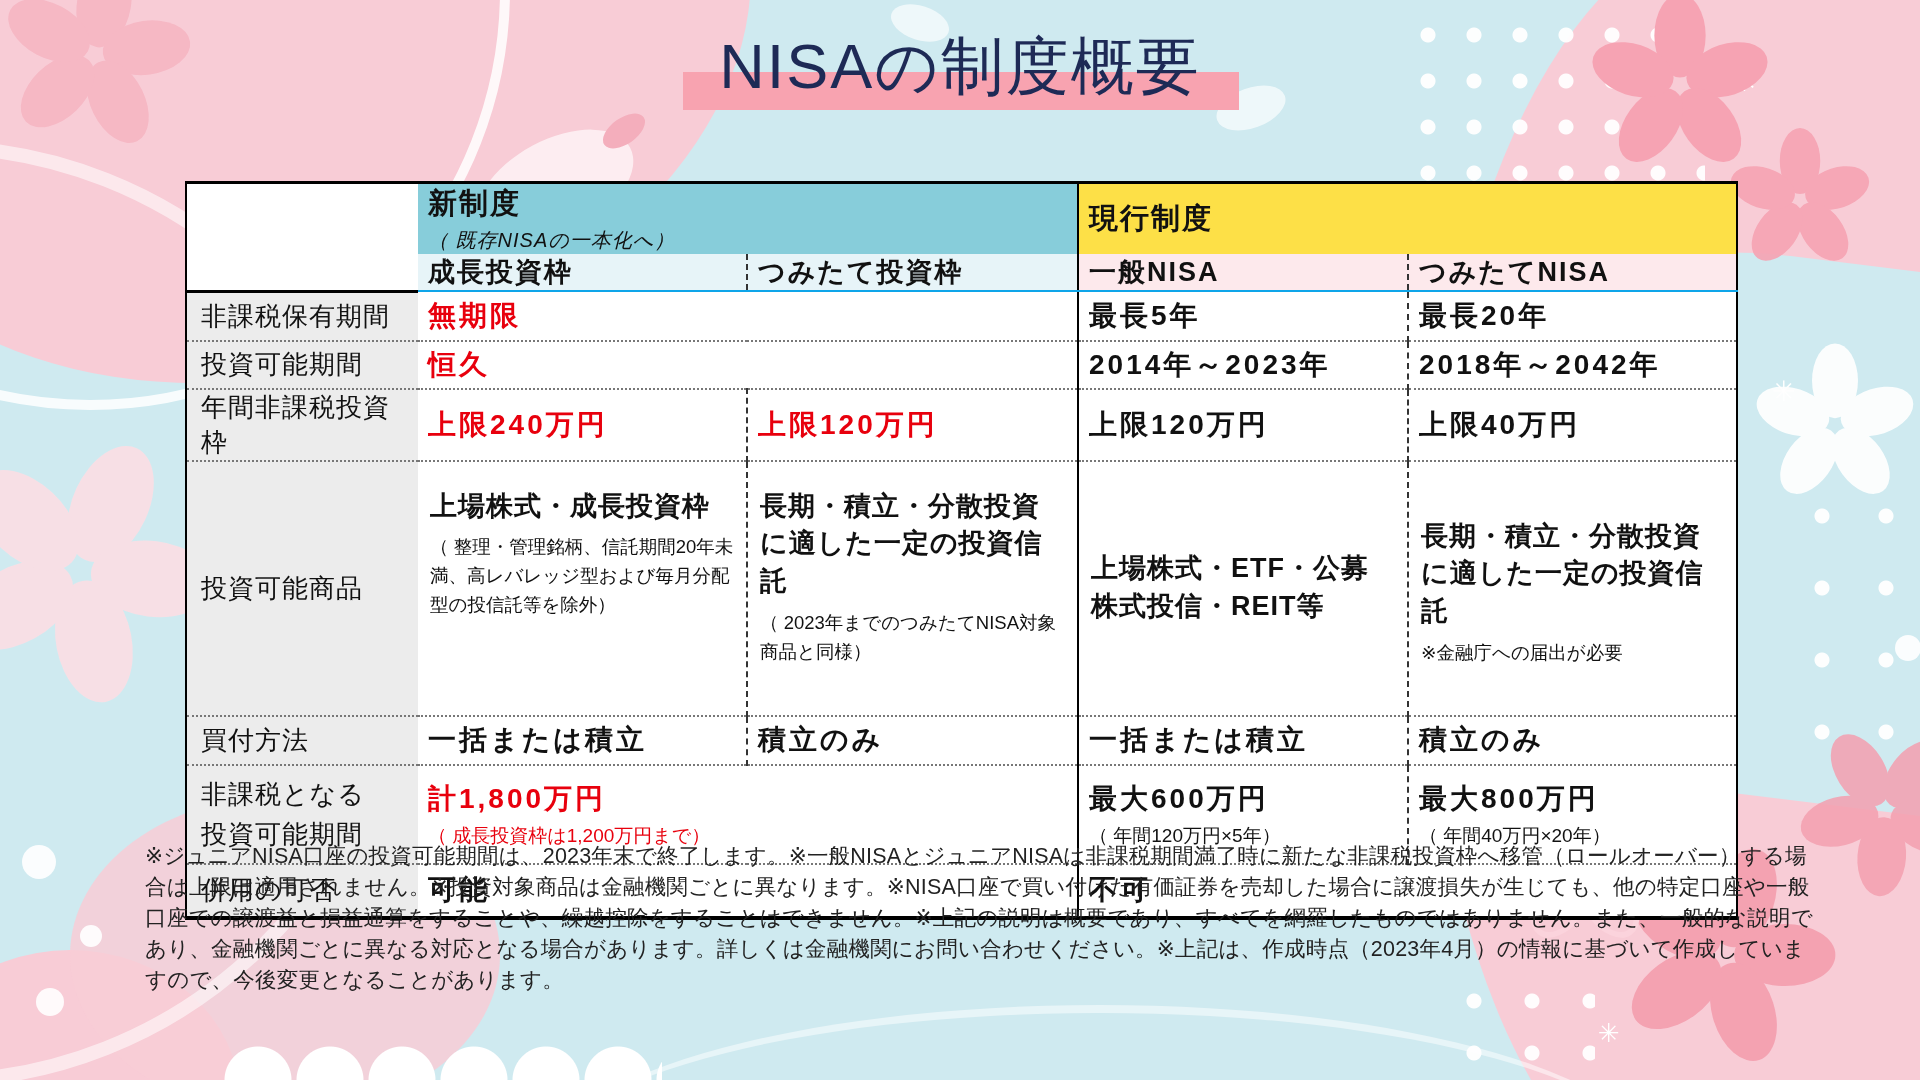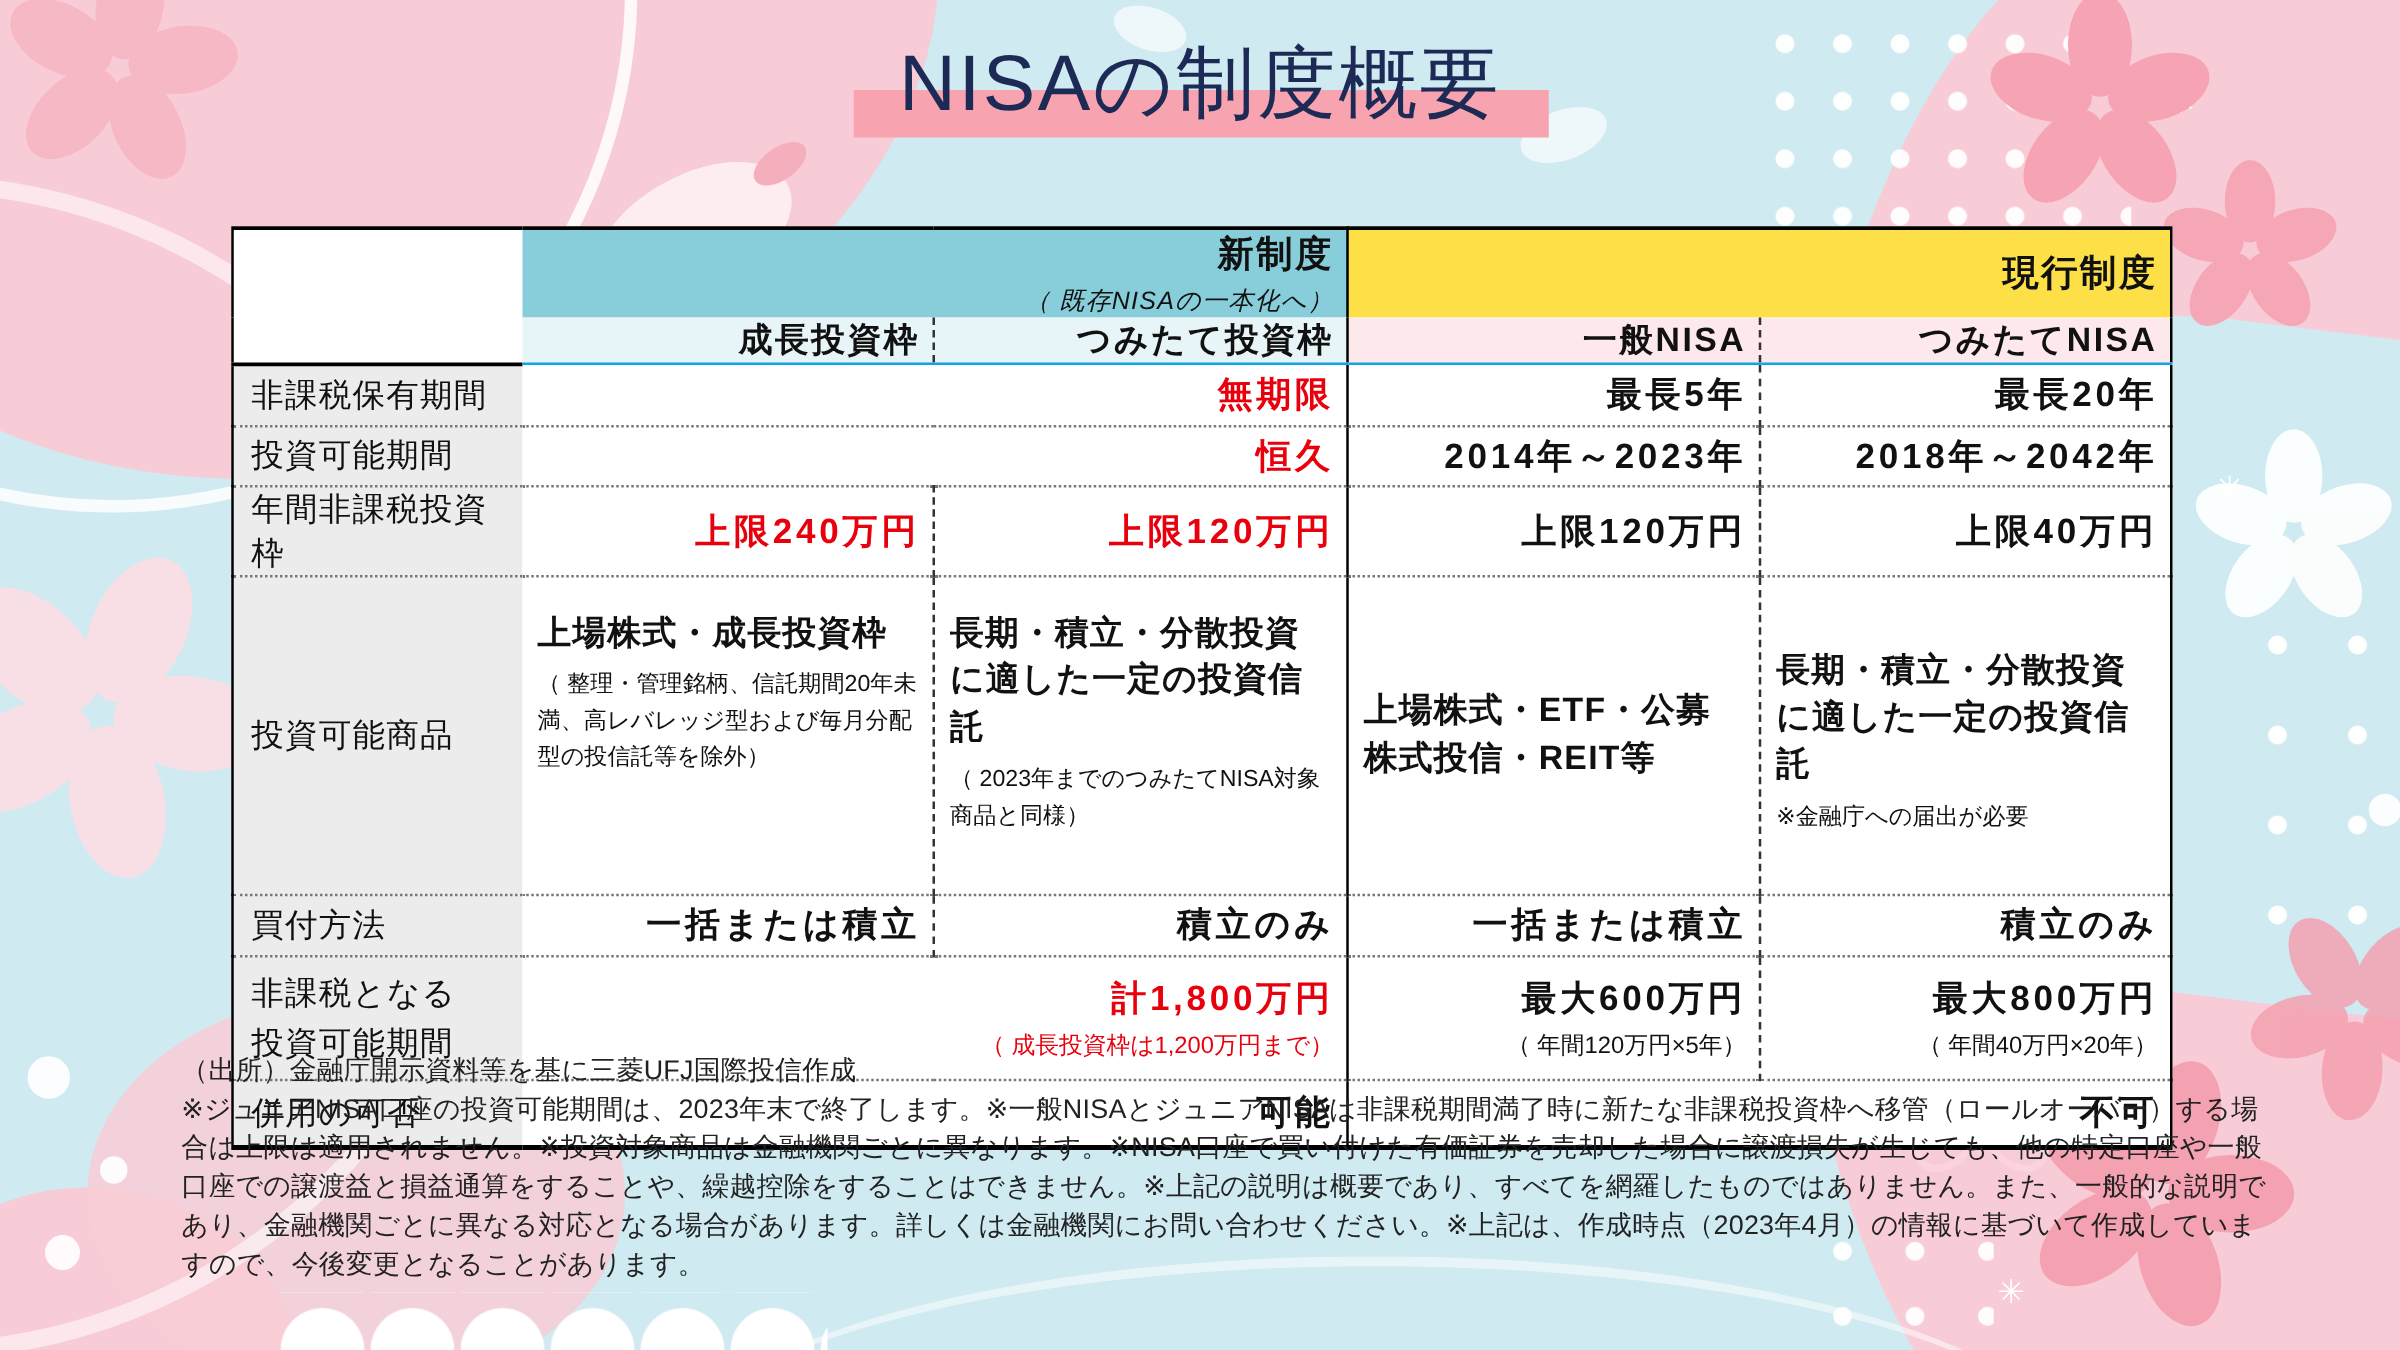--- a/index.html
+++ b/index.html
@@ -32,21 +32,21 @@
   .flower{position:absolute;}
   
   .title-wrap{position:absolute;left:0;top:24px;width:1920px;height:100px;z-index:2;}
   .title-highlight{position:absolute;left:683px;top:48px;width:556px;height:38px;background:#f8a3b0;}
   .title-text{position:absolute;left:0;top:0;width:100%;text-align:center;
     font-size:63px;letter-spacing:2px;color:#1e2a56;font-weight:400;}
   
   .nisa-table{position:absolute;left:185px;top:181px;z-index:2;border-collapse:collapse;table-layout:fixed;
     border-left:2px solid #000;border-right:2px solid #000;border-top:3px solid #000;border-bottom:4px solid #000;
     background:#fff;}
-  .nisa-table td{padding:0 10px;vertical-align:middle;text-align:right;}
+  .nisa-table td{padding:0 10px;vertical-align:middle;text-align:left;}
   .corner{background:#fff;border-bottom:3px solid #000;}
   .g-new{background:#87cdda;}
   .g-cur{background:#fde047;font-family:Liberation Serif, serif;}
   .g-title{font-size:29px;font-weight:bold;letter-spacing:2px;}
   .g-sub{font-size:20px;margin-top:3px;letter-spacing:1px;font-style:italic;}
   .sub-new{background:#e7f4f8;}
   .sub-cur{background:#fde9ec;}
   tr.h1 td{height:64px;}
   tr.h2 td{height:34px;font-size:27px;font-weight:bold;border-bottom:2px solid #0ea5e9;letter-spacing:2px;}
   tr.r td{border-top:2px dotted #777;}
@@ -278,15 +278,14 @@
 
   <tr class="r r7">
     <td class="lbl">併用の可否</td>
     <td class="val" colspan="2">可能</td>
     <td class="val solid-l" colspan="2">不可</td>
   </tr>
 </tbody>
   </table>
 
 <div class="footer">
-  <div>（出所）金融庁開示資料等を基に三菱UFJ国際投信作成</div>
   <div>※ジュニアNISA口座の投資可能期間は、2023年末で終了します。※一般NISAとジュニアNISAは非課税期間満了時に新たな非課税投資枠へ移管（ロールオーバー）する場合は上限は適用されません。※投資対象商品は金融機関ごとに異なります。※NISA口座で買い付けた有価証券を売却した場合に譲渡損失が生じても、他の特定口座や一般口座での譲渡益と損益通算をすることや、繰越控除をすることはできません。※上記の説明は概要であり、すべてを網羅したものではありません。また、一般的な説明であり、金融機関ごとに異なる対応となる場合があります。詳しくは金融機関にお問い合わせください。※上記は、作成時点（2023年4月）の情報に基づいて作成していますので、今後変更となることがあります。</div>
 </div>
 
 </body></html>

